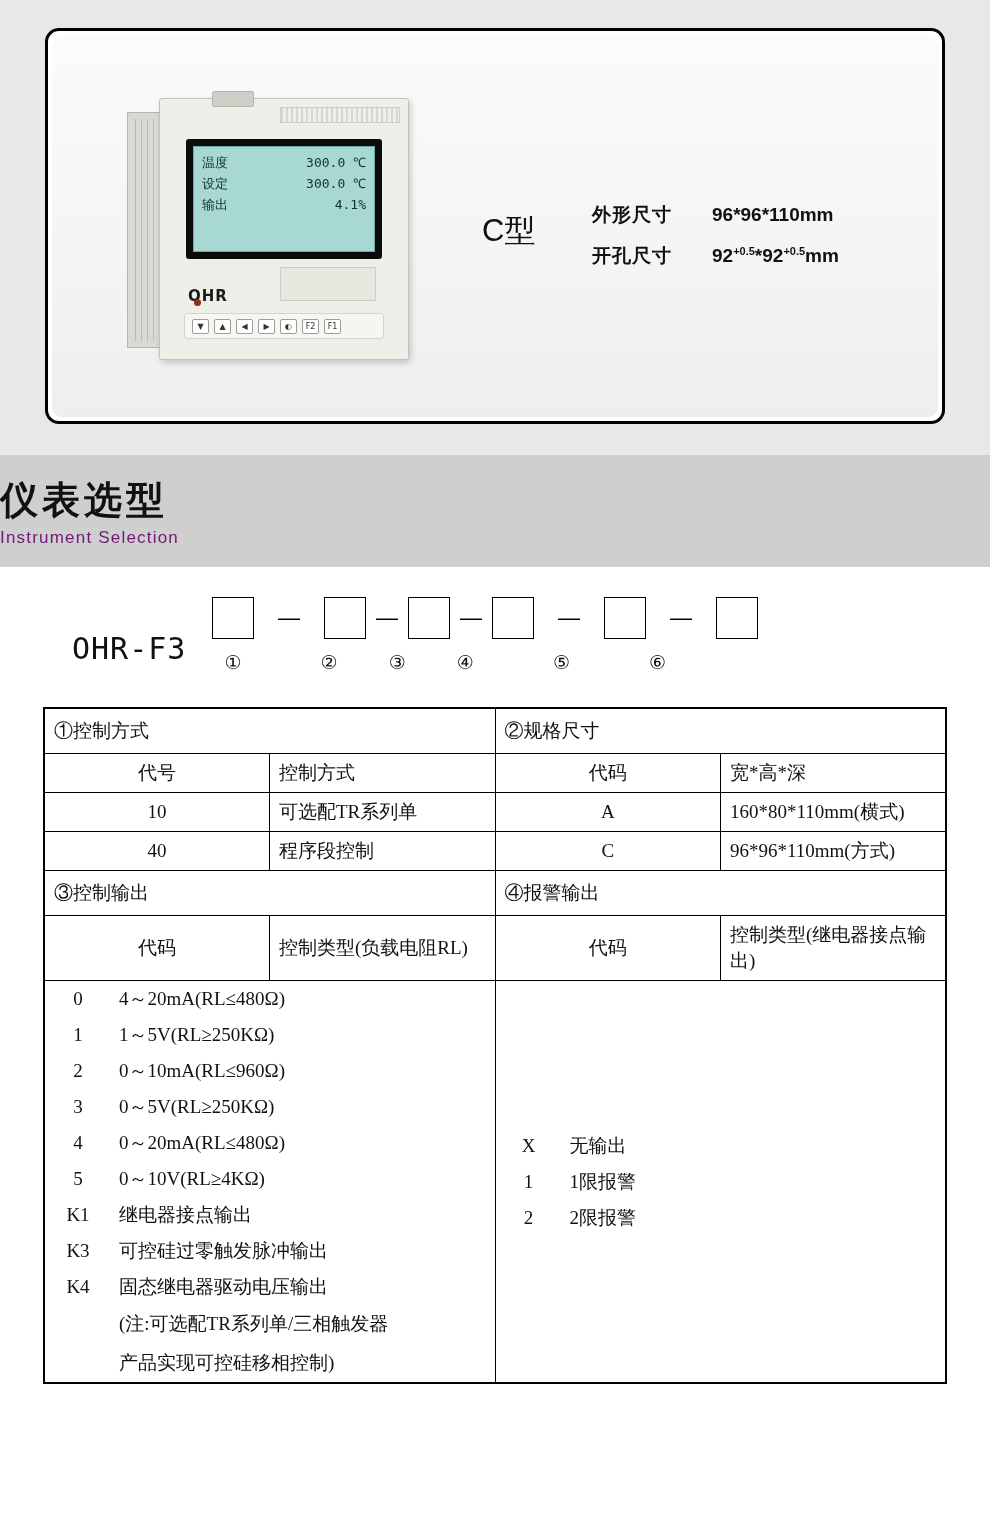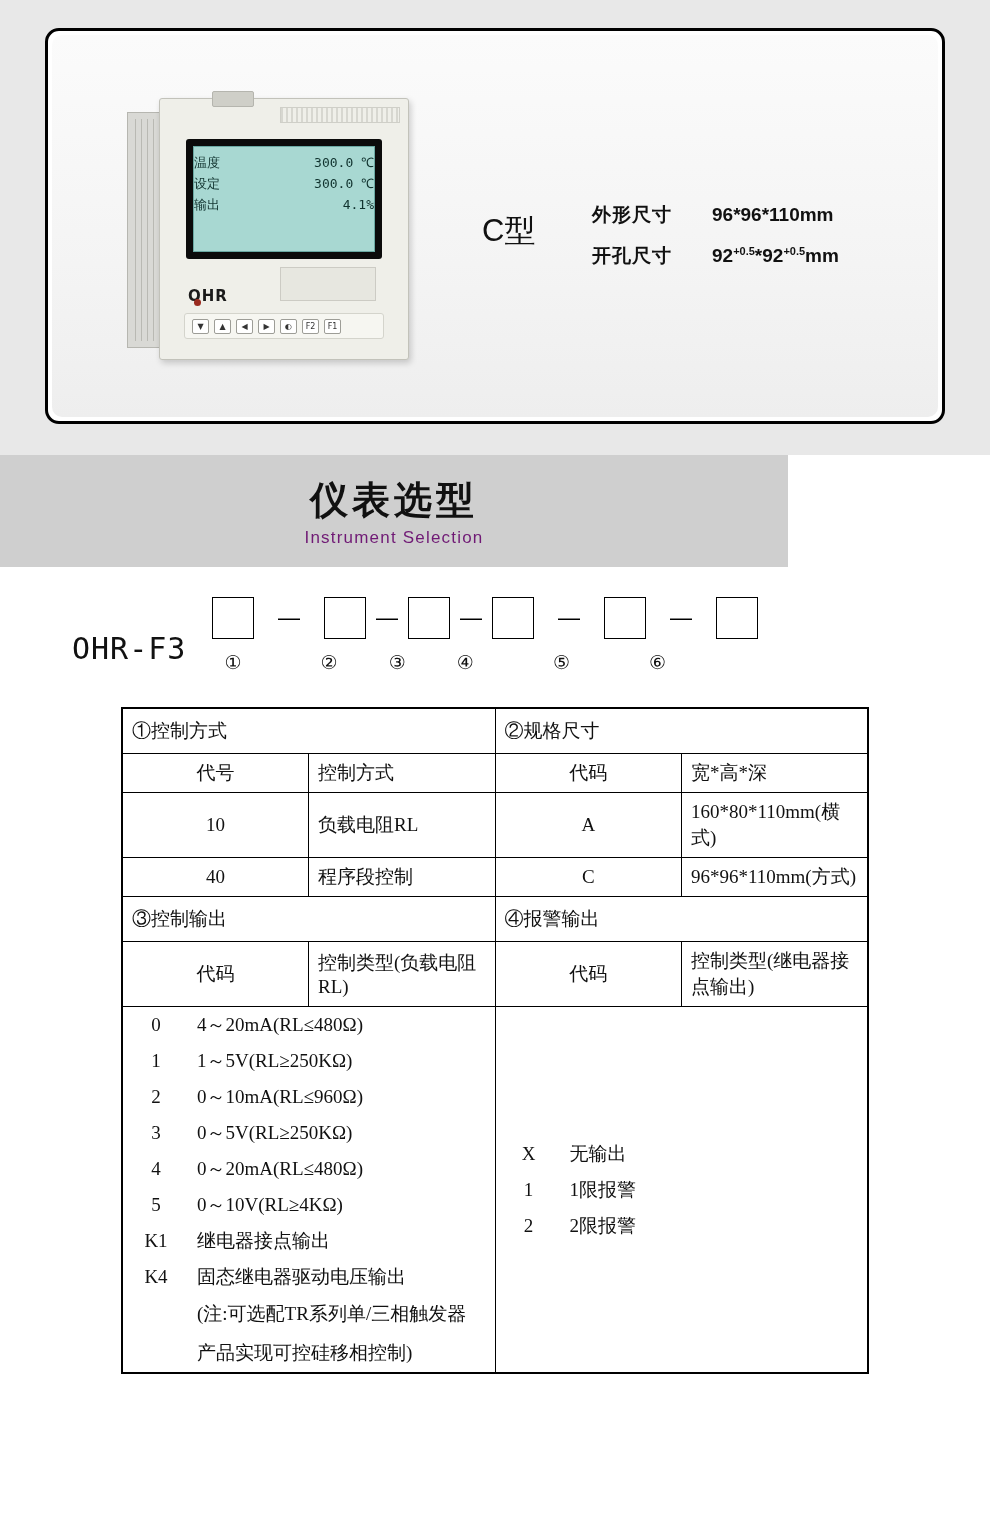--- a/index.html
+++ b/index.html
@@ -75,21 +75,21 @@
     position: absolute; left: 26px; top: 40px;
     width: 196px; height: 120px;
     background: #0b0b0b;
     border-radius: 3px;
     padding: 7px;
   }
   .lcd {
     width: 100%; height: 100%;
     background: #a8d8d2;
     border: 1px solid #6aa9a3;
-    padding: 5px 0;
+    padding: 5px 8px;
     font-family: "DejaVu Sans Mono", monospace;
     font-size: 13px;
     color: #11332f;
     line-height: 1.62;
   }
   .lcd-row { display: flex; justify-content: space-between; }
   .dev-brand {
     position: absolute; left: 28px; top: 168px;
     font-family: "DejaVu Sans", sans-serif;
     font-weight: bold; font-size: 15px; letter-spacing: 1px; color: #1a1a1a; margin-top: 20px;
@@ -135,26 +135,26 @@
     color: #111;
     line-height: 2.15;
   }
   .spec-row { display: flex; }
   .spec-name { width: 120px; letter-spacing: 1px; }
   .spec-val { white-space: nowrap; }
   .sup { font-size: 11px; vertical-align: super; font-weight: bold; }
 
   
   .section-head {
-    width: 788px;
+    width: 990px;
     height: 112px;
     background: #cfcfcf;
     display: flex;
     flex-direction: column;
-    align-items: center;
+    align-items: flex-start;
     justify-content: center;
   }
   .section-title-cn {
     font-size: 38px;
     font-weight: bold;
     color: #111;
     letter-spacing: 4px;
   }
   .section-title-en {
     font-size: 17px;
@@ -207,21 +207,21 @@
     width: 42px;
     text-align: center;
     font-size: 19px;
     color: #111;
   }
   .circ-gap { padding: 0 10px; width: auto; }
   .circ-gap.wide { padding: 0 24px; }
 
   
   .sel-table {
-    width: 748px;
+    width: 904px;
     margin: 0 auto;
     border-collapse: collapse;
     border: 2px solid #000;
     font-family: "Liberation Serif", serif;
     table-layout: fixed;
   }
   .sel-table td {
     border: 1px solid #000;
     padding: 6px 9px;
     font-size: 19px;
@@ -362,21 +362,21 @@
     <td class="hdr-cell" colspan="2">②规格尺寸</td>
   </tr>
   <tr>
     <td class="code-col">代号</td>
     <td class="subhdr">控制方式</td>
     <td class="code-col-r cell-c">代码</td>
     <td class="subhdr">宽*高*深</td>
   </tr>
   <tr>
     <td class="code-col">10</td>
-    <td>负载电阻RL</td>
+    <td>可选配TR系列单</td>
     <td class="code-col-r cell-c">A</td>
     <td>160*80*110mm(横式)</td>
   </tr>
   <tr>
     <td class="code-col">40</td>
     <td>程序段控制</td>
     <td class="code-col-r cell-c">C</td>
     <td>96*96*110mm(方式)</td>
   </tr>
 
@@ -414,20 +414,24 @@
                 <td class="k">4</td>
                 <td class="v">0～20mA(RL≤480Ω)</td>
               </tr>
         <tr>
                 <td class="k">5</td>
                 <td class="v">0～10V(RL≥4KΩ)</td>
               </tr>
         <tr>
                 <td class="k">K1</td>
                 <td class="v">继电器接点输出</td>
+              </tr>
+        <tr>
+                <td class="k">K3</td>
+                <td class="v">可控硅过零触发脉冲输出</td>
               </tr>
         <tr>
                 <td class="k">K4</td>
                 <td class="v">固态继电器驱动电压输出</td>
               </tr>
         <tr>
                 <td class="k"></td>
                 <td class="v pad-note">(注:可选配TR系列单/三相触发器</td>
               </tr>
         <tr>

